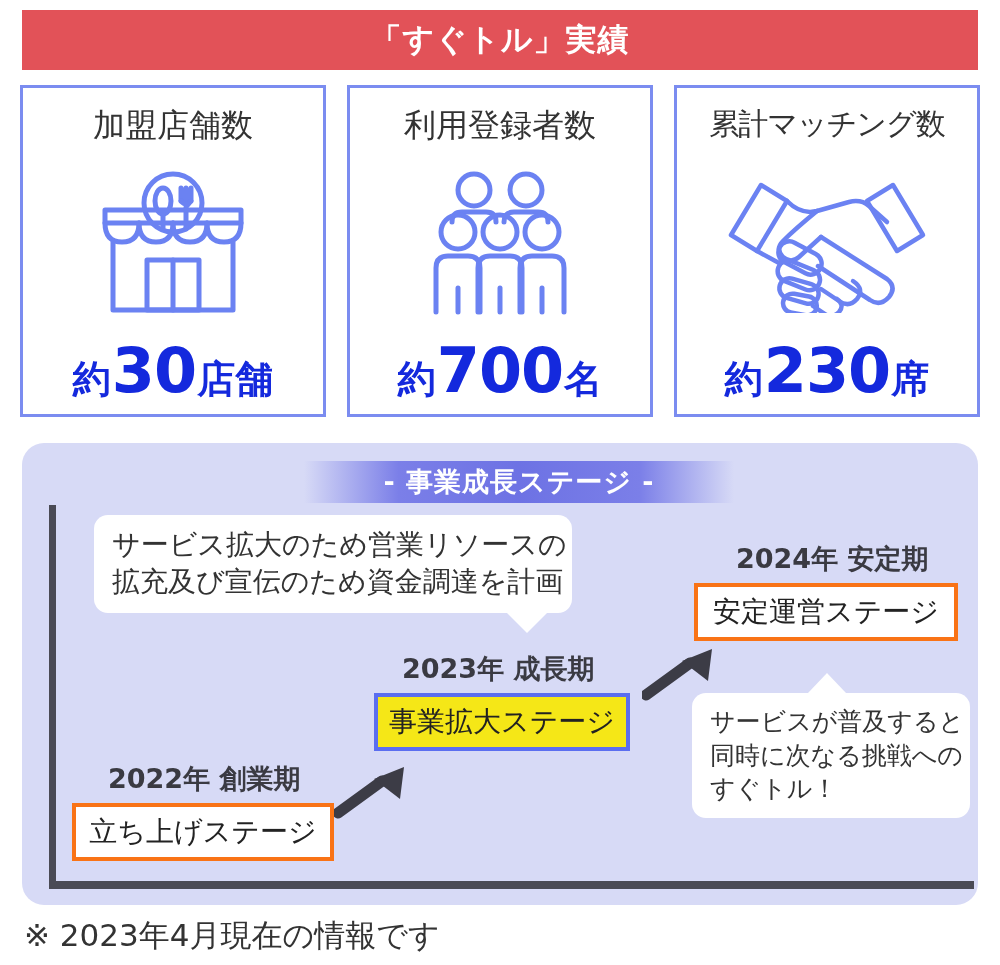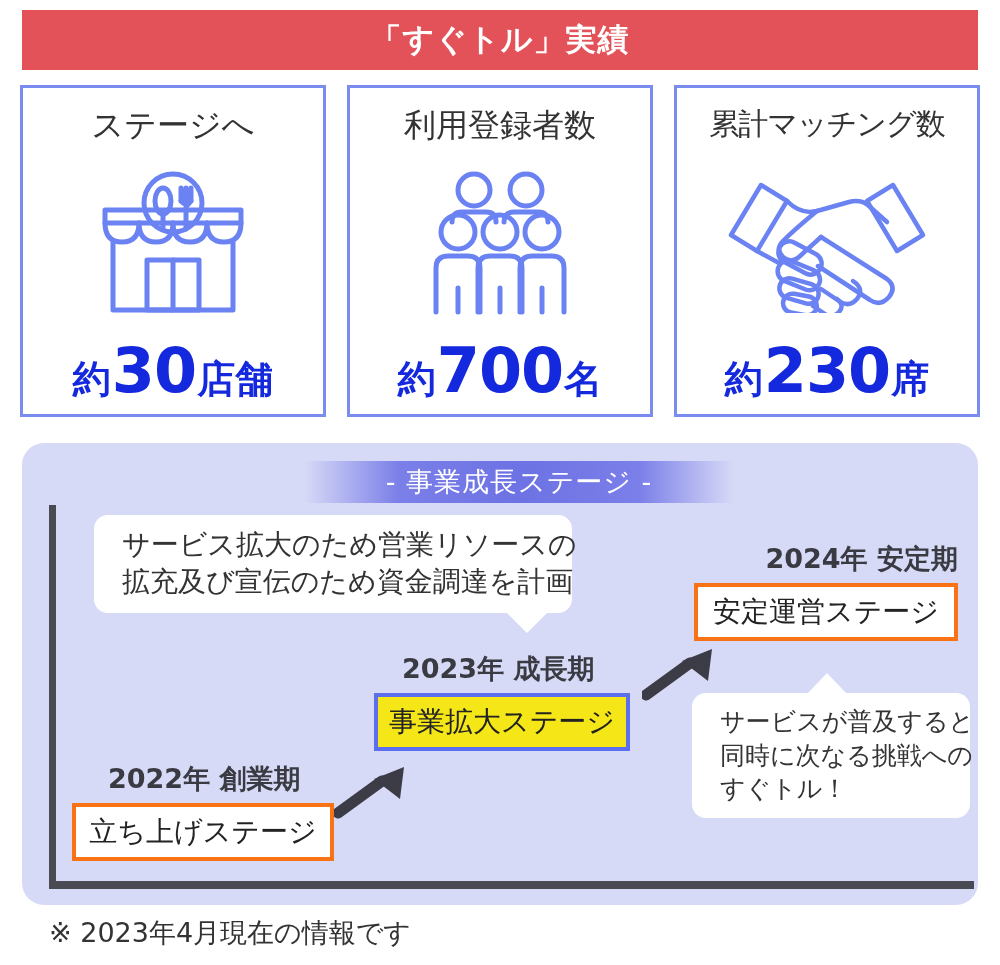--- a/index.html
+++ b/index.html
@@ -114,21 +114,21 @@
     width: 430px;
     height: 42px;
     background: linear-gradient(to right, rgba(123,127,232,0) 0%, #7b7fe8 22%, #6d72e4 50%, #7b7fe8 78%, rgba(123,127,232,0) 100%);
     display: flex;
     align-items: center;
     justify-content: center;
   }
   .stage-band .band-text {
     color: #ffffff;
     font-size: 27px;
-    font-weight: normal;
+    font-weight: bold;
     letter-spacing: 1px;
   }
 
   
   .axis-v {
     position: absolute;
     left: 27px;
     top: 62px;
     width: 7px;
     height: 383px;
@@ -142,21 +142,21 @@
     height: 8px;
     background: #4a4a55;
   }
 
   
   .bubble {
     position: absolute;
     background: #ffffff;
     border-radius: 14px;
     box-sizing: border-box;
-    padding: 12px 28px;
+    padding: 12px 18px;
     color: #333333;
   }
   .bubble .line {
     font-size: 28px;
     line-height: 1.32;
     white-space: nowrap;
   }
   .bubble-left {
     left: 72px;
     top: 72px;
@@ -225,52 +225,51 @@
   }
 
   .step-2022 { left: 50px; top: 318px; }
   .step-2022 .step-box { width: 262px; }
   .step-2022 .step-year { margin-left: 36px; }
 
   .step-2023 { left: 352px; top: 208px; }
   .step-2023 .step-box { width: 256px; }
   .step-2023 .step-year { margin-left: 28px; }
 
-  .step-2024 { left: 672px; top: 98px; text-align: right; }
+  .step-2024 { left: 672px; top: 98px; }
   .step-2024 .step-box { width: 264px; }
   .step-2024 .step-year { margin-left: 42px; }
 
   
   .arrow {
     position: absolute;
   }
   .arrow-1 { left: 312px; top: 322px; }
   .arrow-2 { left: 620px; top: 204px; }
 
   
   .footnote {
     position: absolute;
     left: 24px;
     top: 915px;
-    font-size: 27px;
+    font-size: 31px;
     color: #333333;
-    margin-left: 25px;
   }
 </style>
 </head>
 <body>
 
 <div class="header-banner">
   <span class="title">「すぐトル」実績</span>
 </div>
 
 <div class="cards">
 
   <div class="stat-card">
-    <span class="card-title">ステージへ</span>
+    <span class="card-title">加盟店舗数</span>
     <div class="icon-wrap">
       <svg width="176" height="148" viewBox="0 0 176 148" fill="none" stroke="#6b82f2" stroke-width="5" stroke-linejoin="round" stroke-linecap="round">
 
         <circle cx="88" cy="33" r="29"></circle>
         <ellipse cx="78" cy="31" rx="8" ry="13"></ellipse>
         <path d="M78 44 L78 59"></path>
         <path d="M96 18 L96 31 M101 18 L101 31 M106 18 L106 31"></path>
         <path d="M96 31 Q101 37 106 31 L101 37 L101 59"></path>
 
         <rect x="20" y="40" width="136" height="13"></rect>

